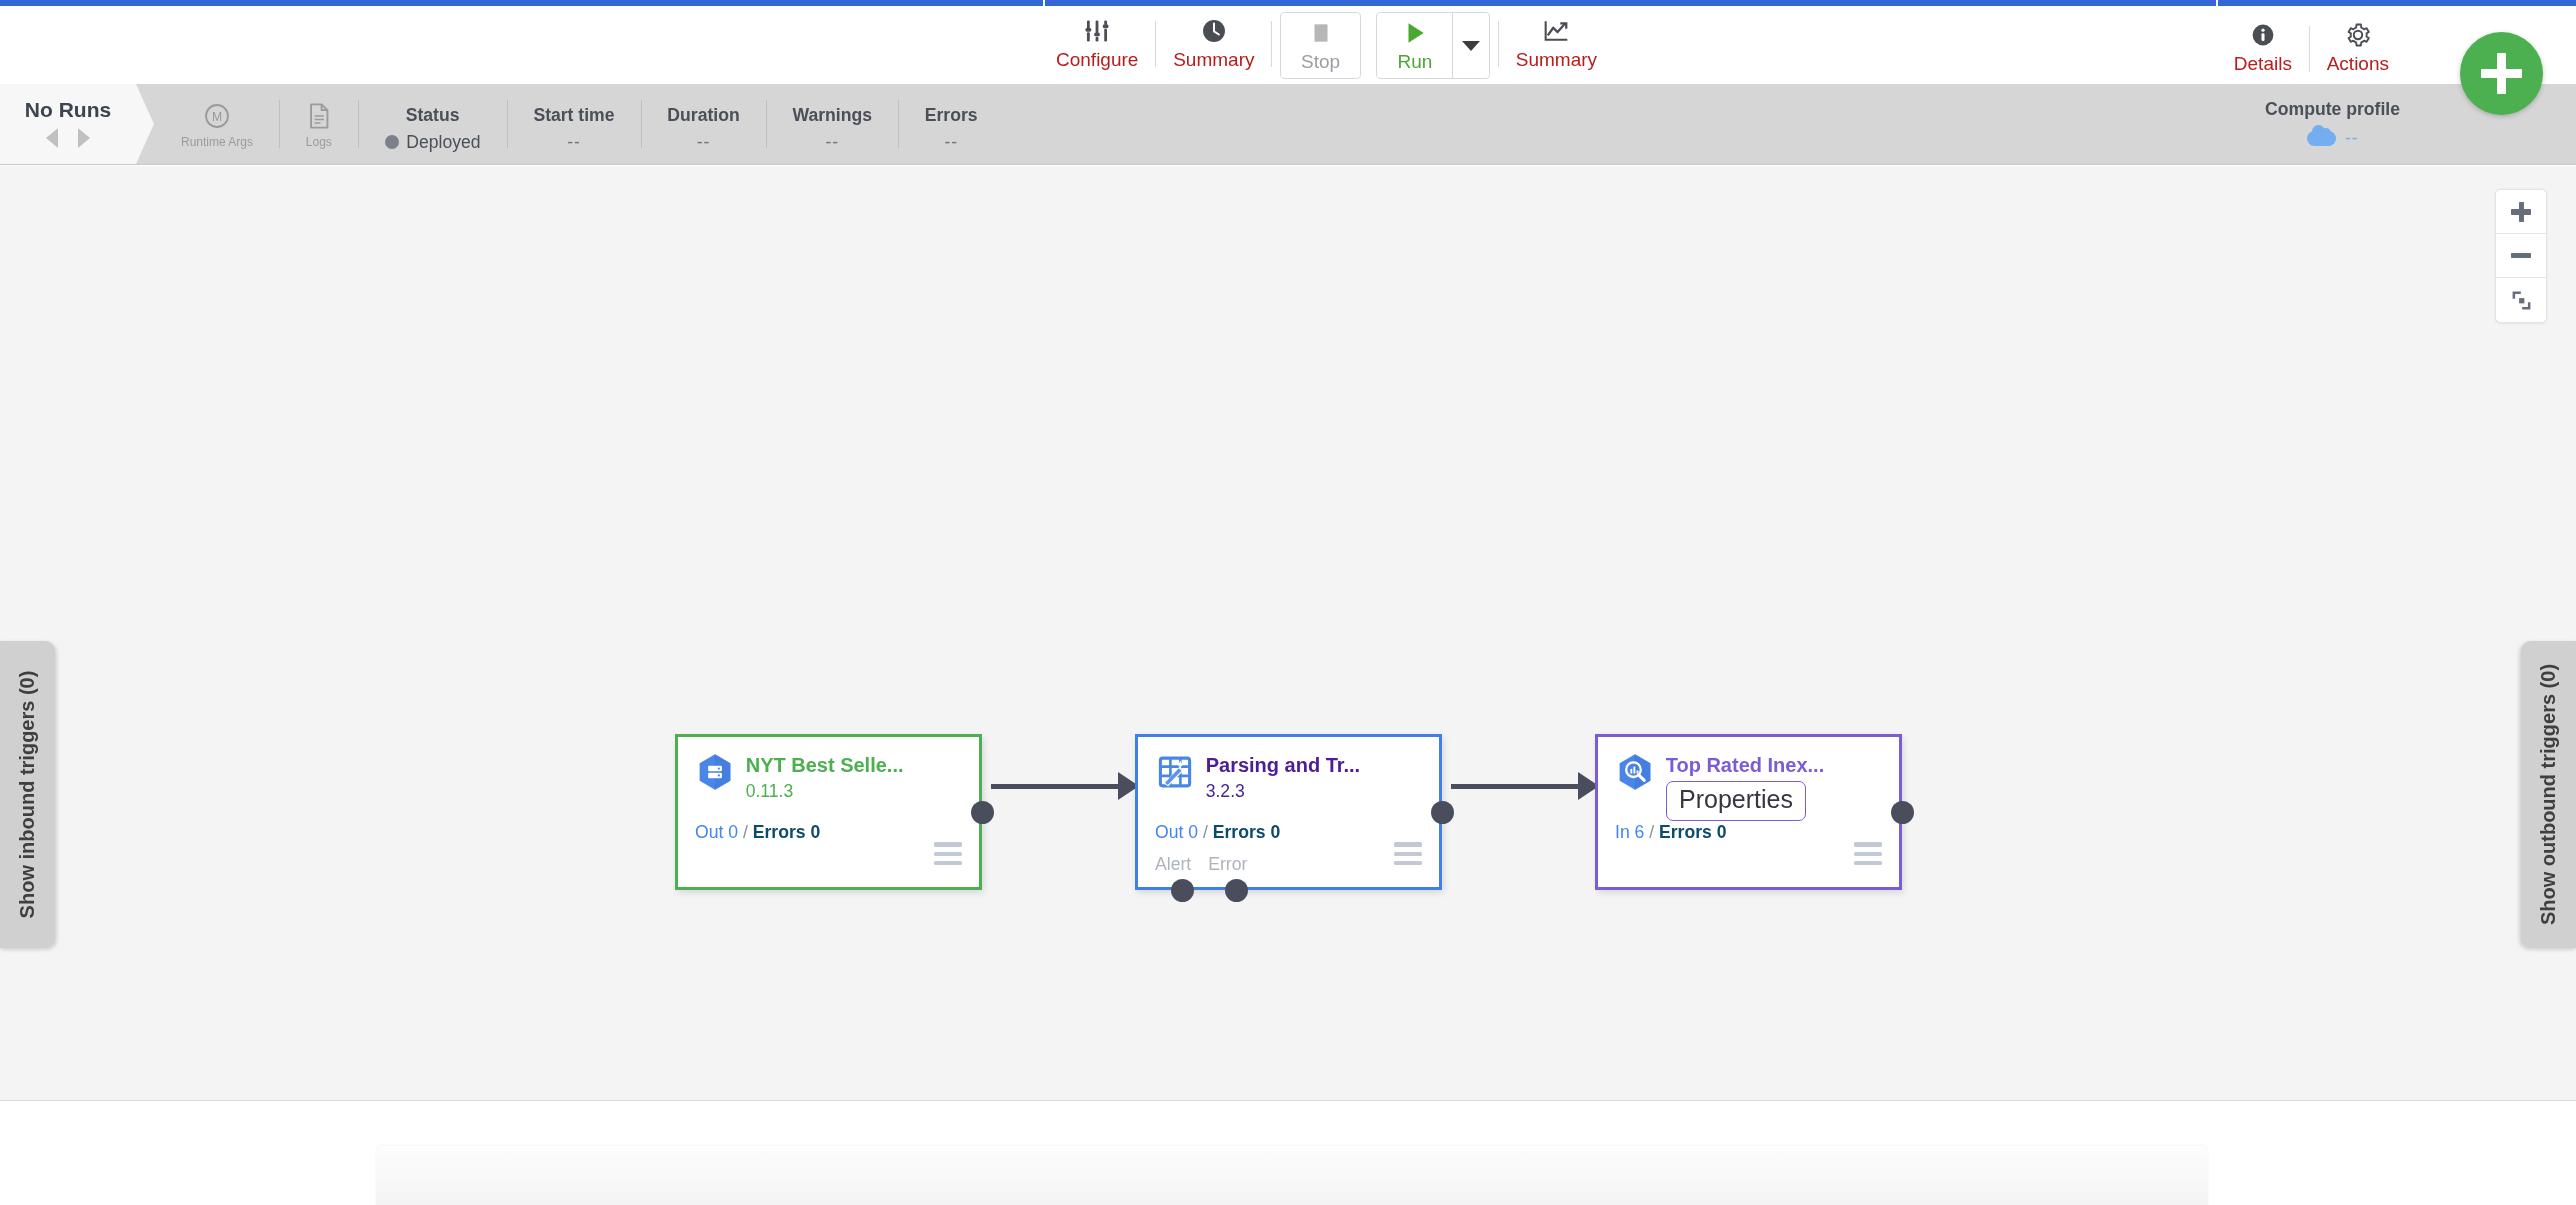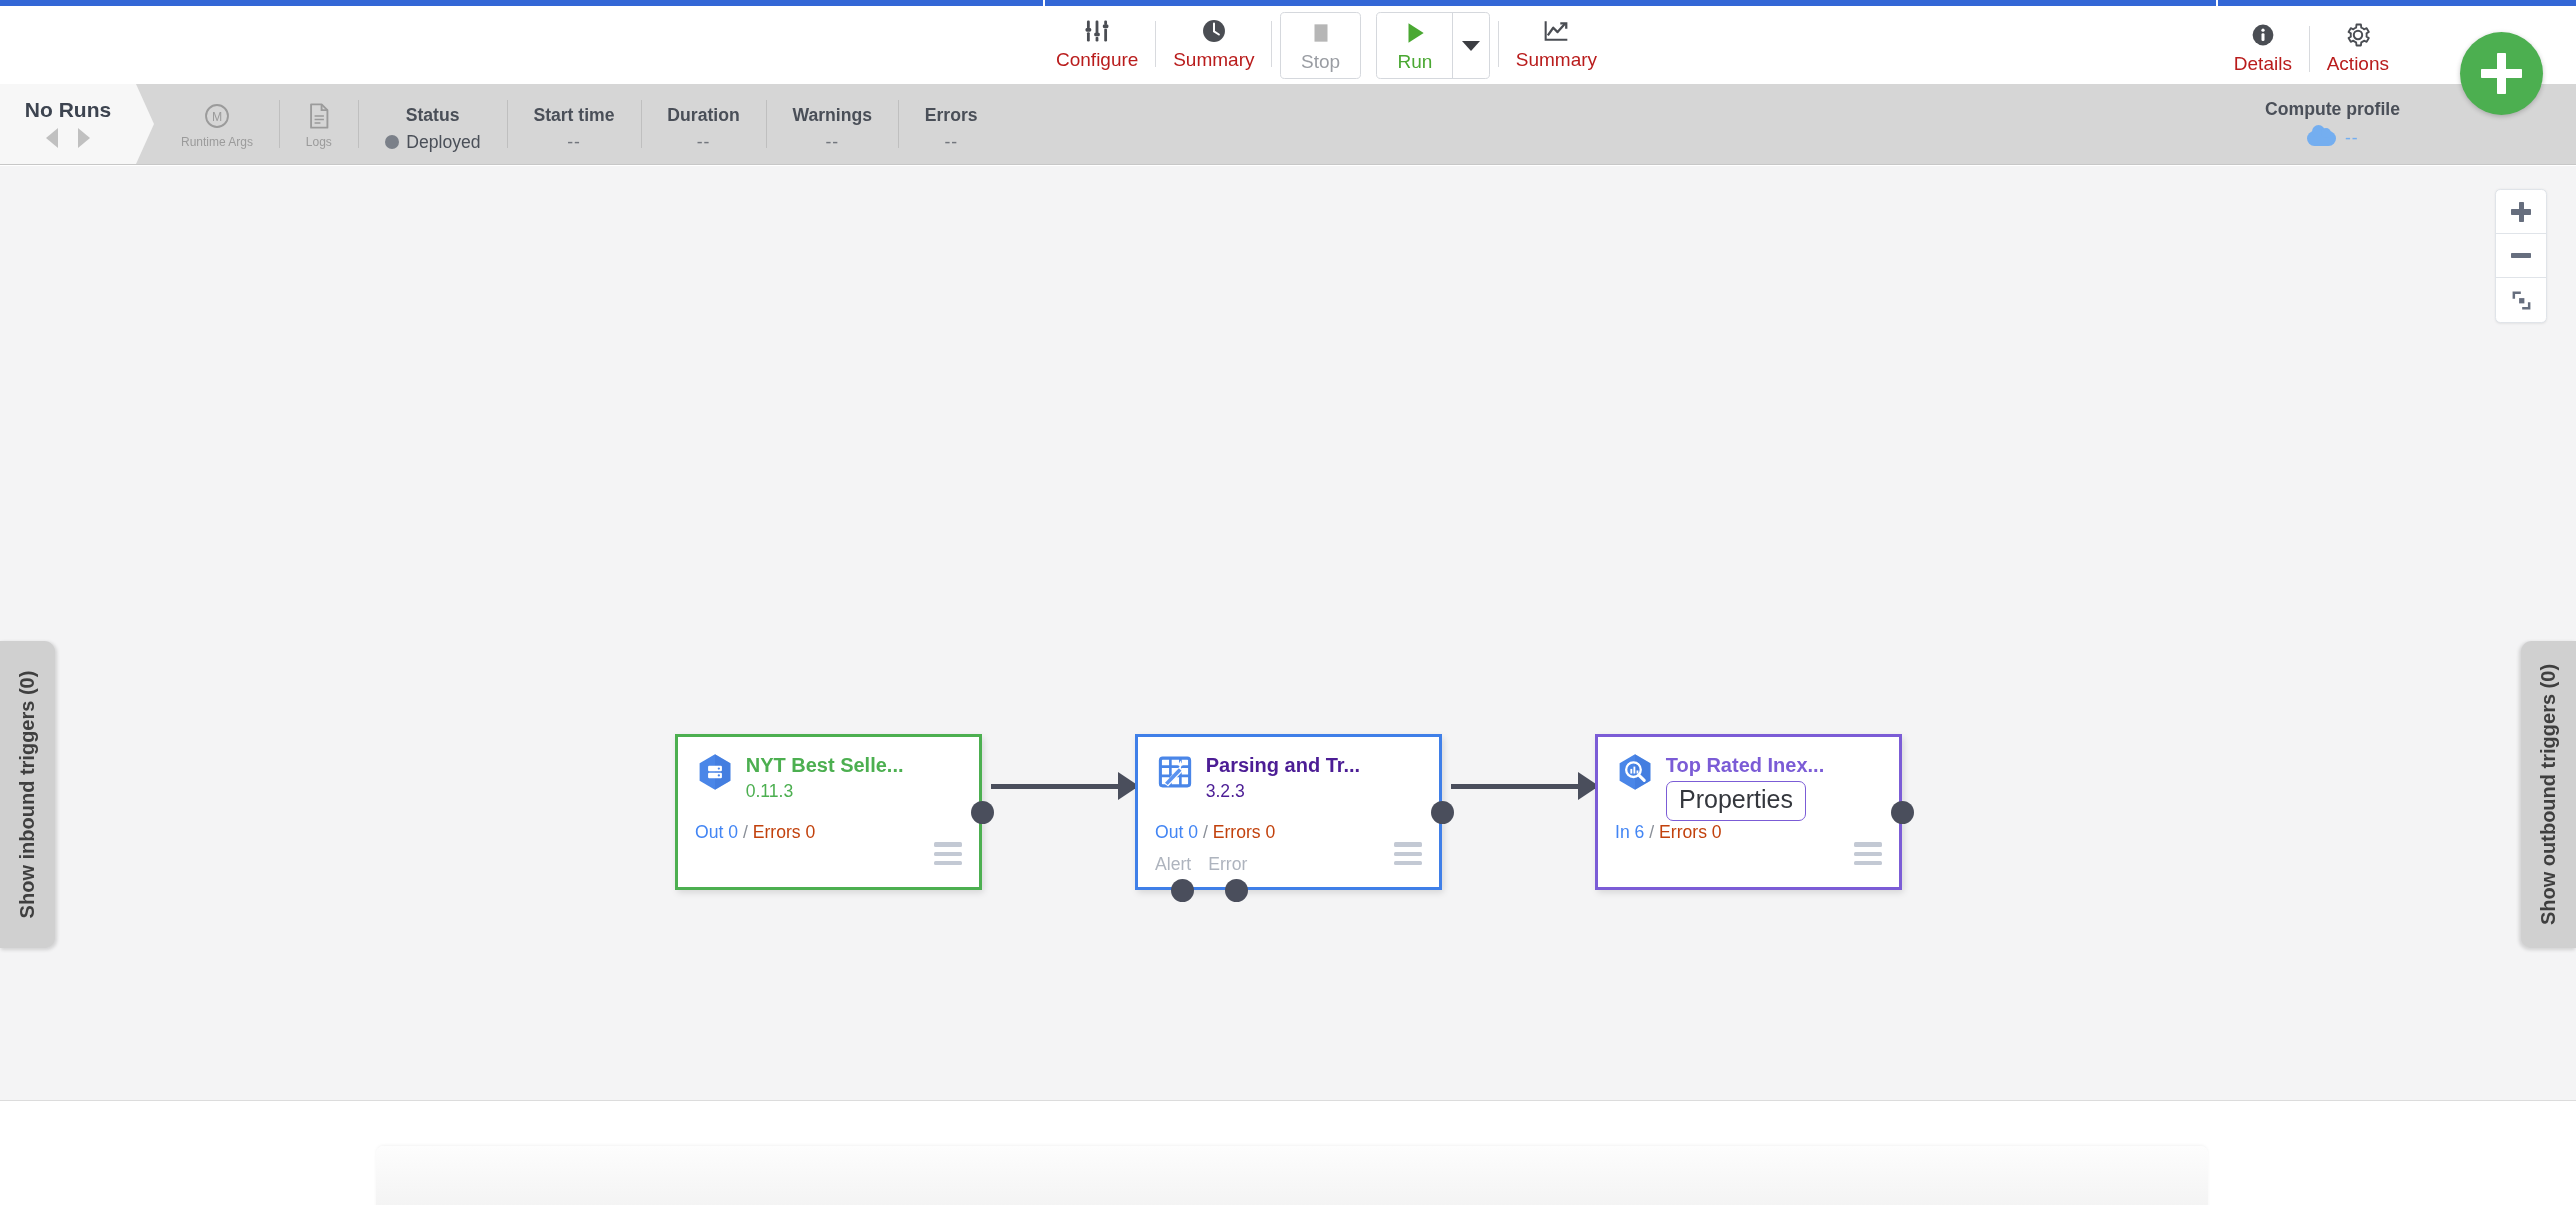--- a/index.html
+++ b/index.html
@@ -216,21 +216,21 @@
     display: inline-block; margin-top: 3.8px;
     border: 1.5px solid #7b5cd6; border-radius: 7px;
     padding: 3.8px 12.3px 5.4px; font-size: 25px; color: #34373d; background: #fff;
   }
 
   .node-metrics {
     position: absolute; left: 17px; bottom: 44px; font-size: 17.6px; white-space: nowrap;
   }
   .m-out { color: #4285f4; }
   .m-sep { color: #8a8f98; }
-  .m-err { color: #c2410c; }
+  .m-err { color: #0c4a6e; font-weight: bold; }
 
   .node-ports {
     position: absolute; left: 17px; bottom: 12.3px; font-size: 17.6px; color: #aeb4be;
     display: flex; gap: 17px;
   }
 
   .hamburger { position: absolute; right: 17px; bottom: 17px; width: 28px; }
   .hamburger i { display: block; height: 4.6px; background: #c3c9d4; border-radius: 1.5px; margin-bottom: 4.6px; }
 
   .port {

